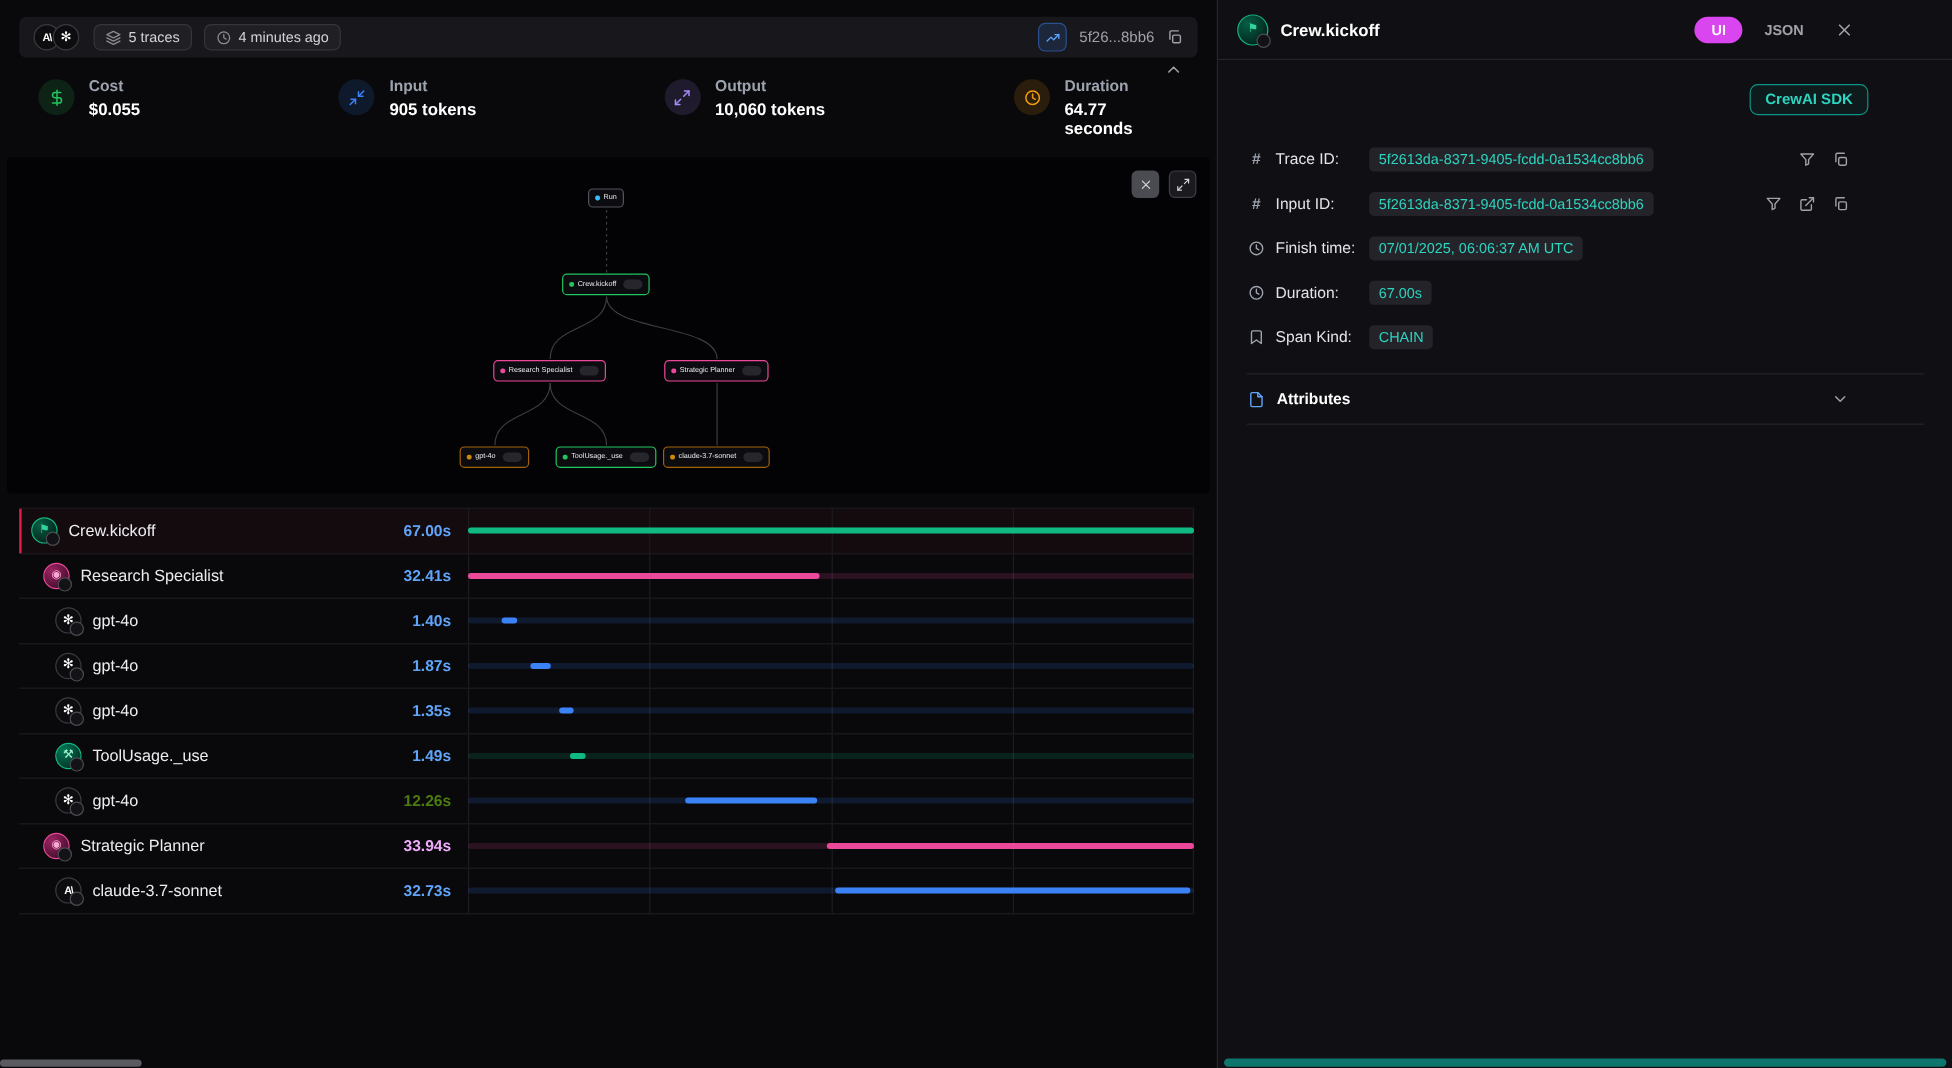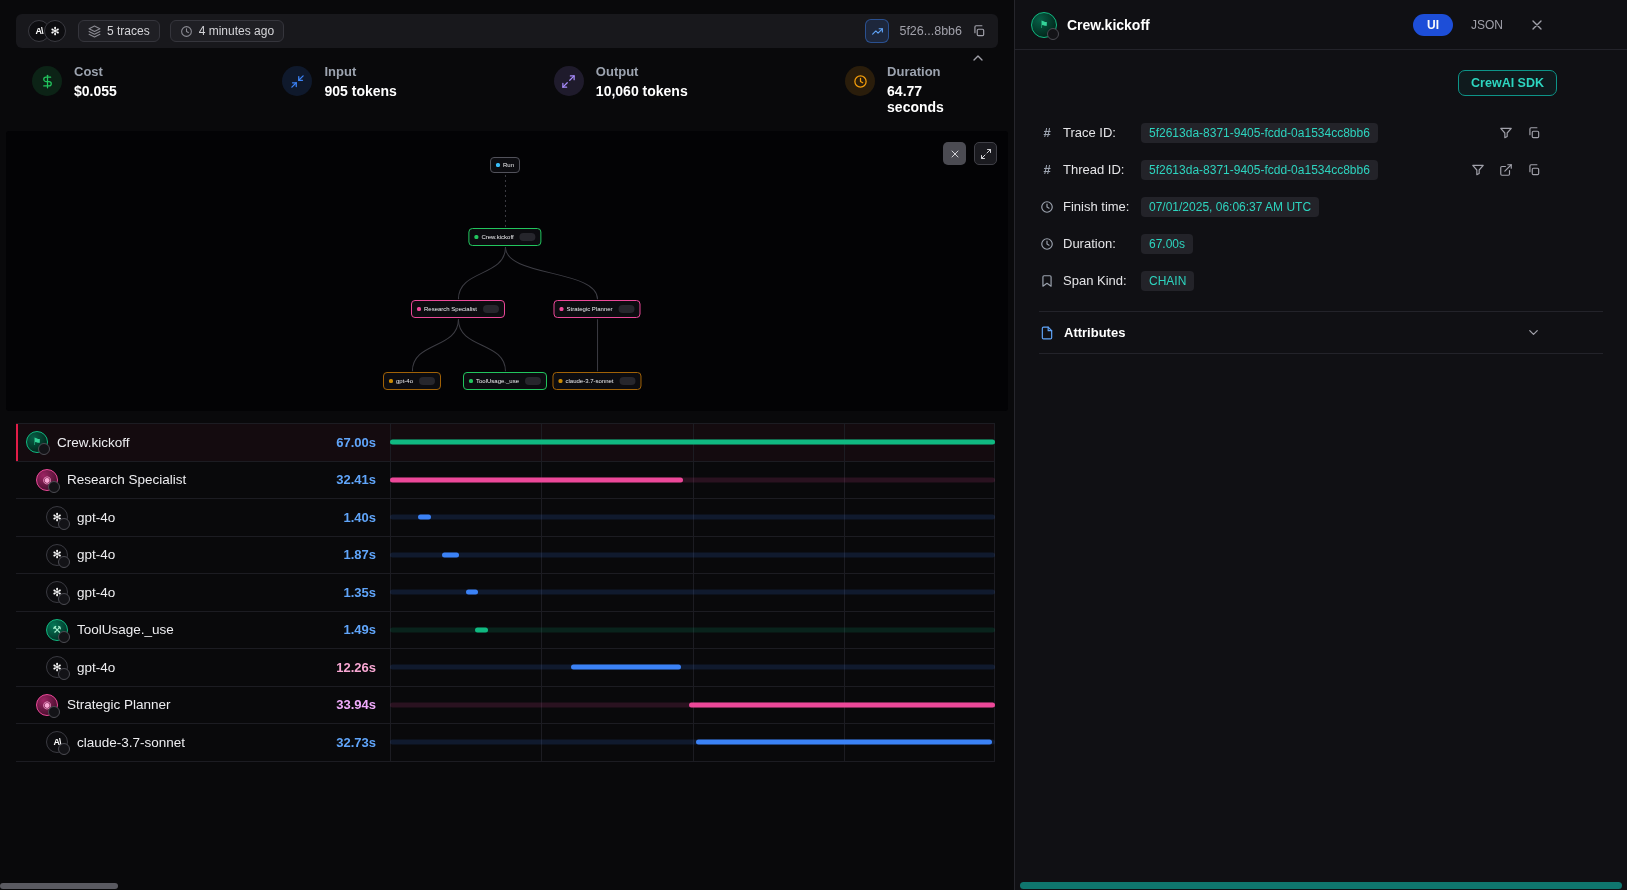--- a/index.html
+++ b/index.html
@@ -65,22 +65,22 @@
   .av-crew{background:radial-gradient(circle at 32% 28%,#065f46,#02150f);border:1px solid #10b981;color:#34d399;font-size:10px}
   .av-agent{background:radial-gradient(circle at 32% 28%,#9d2463,#2e0a1e);border:1px solid #ec4899;color:#f9a8d4;font-size:10px}
   .av-tool{background:radial-gradient(circle at 32% 28%,#047857,#02201a);border:1px solid #10b981;color:#a7f3d0;font-size:10px}
 
   .hsb-left{position:absolute;left:0;bottom:1px;width:118px;height:6px;background:#5a5a61;border-radius:3px;cursor:pointer}
 
   
   .sidebar{flex:1;background:#101014;border-left:1px solid #26262c;display:flex;flex-direction:column;position:relative}
   .sb-header{height:50px;display:flex;align-items:center;gap:10px;padding:0 16px;border-bottom:1px solid #23232a;flex-shrink:0}
   .sb-title{font-size:14px;font-weight:700;color:#fff;flex:1}
-  .pill{background:#1d4ed8;color:#fafafa;border-radius:999px;padding:4px 14px;font-size:12px;font-weight:600;cursor:pointer}
-  .jsonbtn{color:#a1a1aa;font-size:12px;font-weight:400;margin:0 16px 0 8px;cursor:pointer}
+  .pill{background:#d946ef;color:#fafafa;border-radius:999px;padding:4px 14px;font-size:12px;font-weight:600;cursor:pointer}
+  .jsonbtn{color:#a1a1aa;font-size:12px;font-weight:700;margin:0 16px 0 8px;cursor:pointer}
   .sb-close{color:#a1a1aa;width:16px;height:16px;margin-right:66px;cursor:pointer}
   .sb-body{padding:14px 24px;flex:1;overflow:hidden}
   .sdk-row{display:flex;justify-content:flex-end;margin:6px 46px 18px 0}
   .sdk-badge{border:1px solid #0d9488;color:#2dd4bf;background:rgba(13,148,136,.08);border-radius:7px;padding:5px 12px;font-size:12.5px;font-weight:700;cursor:pointer}
   .field{display:flex;align-items:center;min-height:37px;gap:8px}
   .f-icon{width:16px;color:#9ca3af;display:flex;justify-content:center;align-items:center;font-size:13px;font-weight:700;flex-shrink:0}
   .f-icon .icon{width:14px;height:14px}
   .f-label{width:70px;font-size:13px;color:#e4e4e7;flex-shrink:0}
   .f-value{background:#232329;border-radius:4px;padding:3px 8px;font-size:12px;color:#2dd4bf;white-space:nowrap;cursor:default}
   .f-actions{margin-left:auto;display:flex;gap:14px;color:#a1a1aa;padding-right:62px}
@@ -368,21 +368,21 @@
             <span class="gl" style="left:75%"></span>
             <span class="gl" style="left:calc(100% - 1px)"></span>
       <span class="g-track-bg" style="background:rgba(16,185,129,0.15)"></span>
       <span class="g-bar" style="left:14.029850746268657%;width:2.2238805970149254%;background:#10b981"></span>
     </div>
   </div>
         <div class="g-row ">
     <div class="g-label" style="padding-left:30px">
       <span class="av av-openai ">✻</span>
       <span>gpt-4o</span>
-      <span class="g-dur" style="color:#f9a8d4">12.26s</span>
+      <span class="g-dur" style="color:#4d7c0f">12.26s</span>
     </div>
     <div class="g-track">
       <span class="gl" style="left:0%"></span>
             <span class="gl" style="left:25%"></span>
             <span class="gl" style="left:50%"></span>
             <span class="gl" style="left:75%"></span>
             <span class="gl" style="left:calc(100% - 1px)"></span>
       <span class="g-track-bg" style="background:rgba(59,130,246,0.15)"></span>
       <span class="g-bar" style="left:29.850746268656714%;width:18.298507462686565%;background:#3b82f6"></span>
     </div>
@@ -459,21 +459,21 @@
                 <rect x="9" y="9" width="11" height="11" rx="2"></rect>
                 <path d="M5 15V5a2 2 0 0 1 2-2h10"></path>
               </svg>
             </span>
           </span>
   </div>
         <div class="field">
     <span class="f-icon">
             <span style="font-size:13px;font-weight:700">#</span>
           </span>
-    <span class="f-label">Thread ID:</span>
+    <span class="f-label">Input ID:</span>
     <span class="f-value">5f2613da-8371-9405-fcdd-0a1534cc8bb6</span>
     <span class="f-actions">
             <span class="icon">
               <svg viewBox="0 0 24 24" fill="none" stroke="currentColor" stroke-width="2" stroke-linecap="round" stroke-linejoin="round">
                 <path d="M3 4h18l-7 8v6l-4 2v-8L3 4z"></path>
               </svg>
             </span>
             <span class="icon">
               <svg viewBox="0 0 24 24" fill="none" stroke="currentColor" stroke-width="2" stroke-linecap="round" stroke-linejoin="round">
                 <path d="M18 13v6a2 2 0 0 1-2 2H5a2 2 0 0 1-2-2V8a2 2 0 0 1 2-2h6"></path>

